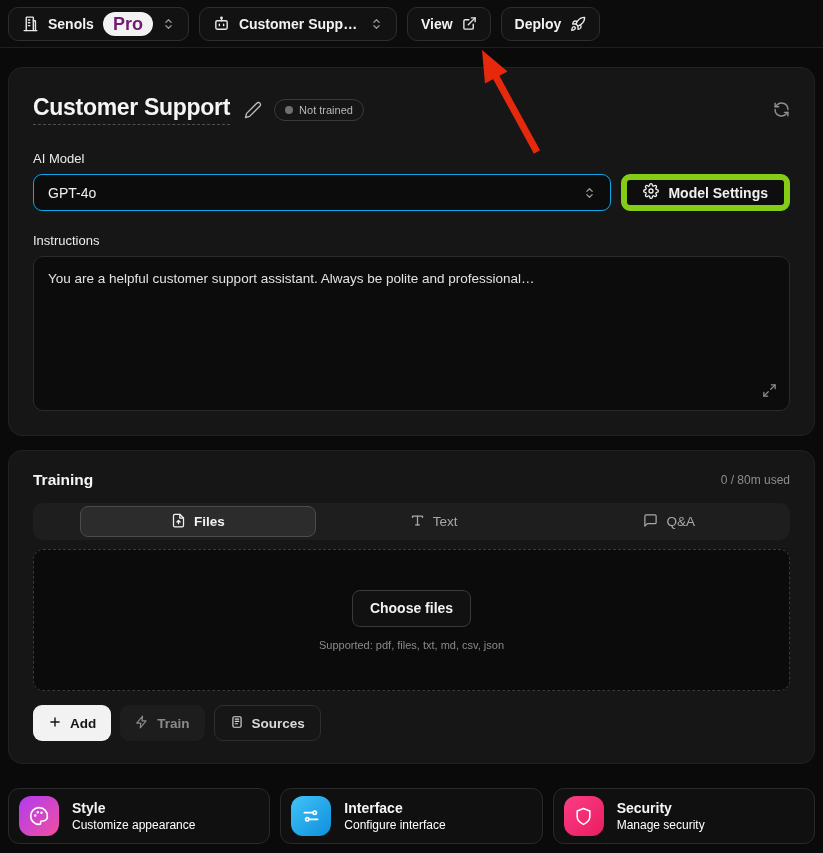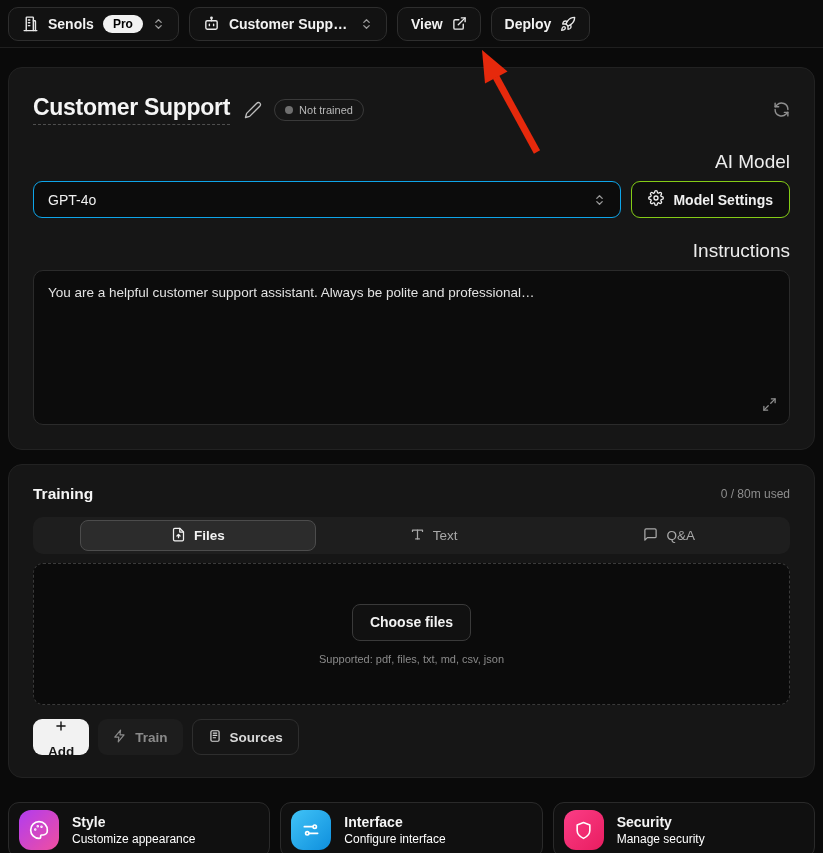--- a/index.html
+++ b/index.html
@@ -7,45 +7,45 @@
   body { font-family:"Liberation Sans", sans-serif; color:#f5f5f5; }
   .page { position:relative; width:823px; height:853px; background:#0a0a0a; overflow:hidden; }
 
   
   .topbar { display:flex; align-items:center; gap:10px; padding:7px 8px; height:48px;
             background:#0c0c0c; border-bottom:1px solid #1f1f1f; }
   .tb-btn { display:flex; align-items:center; gap:9px; height:34px; padding:0 13px;
             background:#121212; border:1px solid #2e2e2e; border-radius:10px;
             color:#f2f2f2; font-size:14px; font-weight:700; cursor:pointer; white-space:nowrap; }
   .tb-btn .ico { display:flex; color:#e8e8e8; }
-  .pill-pro { background:#f2f2f2; color:#000000; font-size:12px; font-weight:700;
+  .pill-pro { background:#f2f2f2; color:#701a75; font-size:18px; font-weight:700;
               padding:3px 10px; border-radius:999px; line-height:1; }
   .chev { color:#9a9a9a; display:flex; }
 
   
   .card { background:#161616; border:1px solid #222; border-radius:14px; margin:0 8px; }
   .card.main { margin-top:19px; padding:26px 24px 24px; }
   .card.training { margin-top:14px; padding:20px 24px 22px; }
 
   
   .title-row { display:flex; align-items:center; gap:12px; }
   .agent-title { font-size:23px; font-weight:700; letter-spacing:-0.3px;
                  border-bottom:1px dashed #4f4f4f; padding-bottom:3px; }
   .edit-ico { color:#bdbdbd; display:flex; margin-left:2px; cursor:pointer; }
   .badge { display:flex; align-items:center; gap:6px; border:1px solid #3a3a3a; border-radius:999px;
            padding:4px 10px; font-size:11px; color:#b8b8b8; }
   .badge .dot { width:8px; height:8px; border-radius:50%; background:#6f6f6f; }
   .refresh { margin-left:auto; color:#8f8f8f; display:flex; cursor:pointer; }
 
-  .field-label { font-size:19px; color:#ececec; margin:26px 0 8px; font-weight:400;text-align:right; }
+  .field-label { font-size:13px; color:#ececec; margin:26px 0 8px; font-weight:400; }
   .model-row { display:flex; gap:10px; }
   .select { flex:1; display:flex; align-items:center; justify-content:space-between;
             background:#0c0c0c; border:1px solid #0ea5e9; border-radius:9px; height:37px;
             padding:0 14px; font-size:14px; color:#f0f0f0; cursor:pointer; }
-  .btn-dark { display:flex; align-items:center; gap:9px; background:#0e0e0e; border:1px solid #84cc16;
+  .btn-dark { display:flex; align-items:center; gap:9px; background:#0e0e0e; border:6px solid #84cc16;
               border-radius:9px; height:37px; padding:0 16px; font-size:14px; font-weight:700;
               color:#f0f0f0; cursor:pointer; white-space:nowrap; }
   .instructions { position:relative; background:#0c0c0c; border:1px solid #2b2b2b; border-radius:10px;
                   height:155px; padding:14px; font-size:13.5px; color:#e2e2e2; cursor:text; }
   .expand { position:absolute; right:12px; bottom:12px; color:#8f8f8f; display:flex; cursor:pointer; }
 
   
   .training-head { display:flex; align-items:center; justify-content:space-between; }
   .training-title { font-size:15.5px; font-weight:700; }
   .usage { font-size:12px; color:#8d8d8d; }
@@ -55,21 +55,21 @@
   .tab.active { background:#2c2c2c; border-color:#4c4c4c; color:#f2f2f2; font-weight:700;margin-left:44px; }
   .dropzone { margin-top:9px; height:142px; background:#0b0b0b; border:1px dashed #3a3a3a;
               border-radius:10px; display:flex; flex-direction:column; align-items:center;
               justify-content:center; gap:12px; cursor:pointer; }
   .choose-btn { background:#111; border:1px solid #3a3a3a; border-radius:8px; height:37px;
                 padding:0 17px; font-size:14px; font-weight:700; color:#f2f2f2; cursor:pointer; }
   .supported { font-size:11px; color:#8a8a8a; }
   .actions { display:flex; gap:9px; margin-top:14px; }
   .btn-add { display:flex; align-items:center; gap:8px; background:#f2f2f2; color:#141414;
              border:none; border-radius:9px; height:36px; padding:0 15px; font-size:13.5px;
-             font-weight:700; cursor:pointer;flex-direction:column; }
+             font-weight:700; cursor:pointer; }
   .btn-train { display:flex; align-items:center; gap:8px; background:#1d1d1d; color:#8a8a8a;
                border:none; border-radius:9px; height:36px; padding:0 15px; font-size:13.5px;
                font-weight:700; cursor:pointer; }
   .btn-sources { display:flex; align-items:center; gap:8px; background:transparent; color:#d9d9d9;
                  border:1px solid #2e2e2e; border-radius:9px; height:36px; padding:0 15px;
                  font-size:13.5px; font-weight:700; cursor:pointer; }
 
   
   .bottom-row { display:flex; gap:10px; margin:24px 8px 0; }
   .mini-card { flex:1; display:flex; align-items:center; gap:13px; background:#101010;

